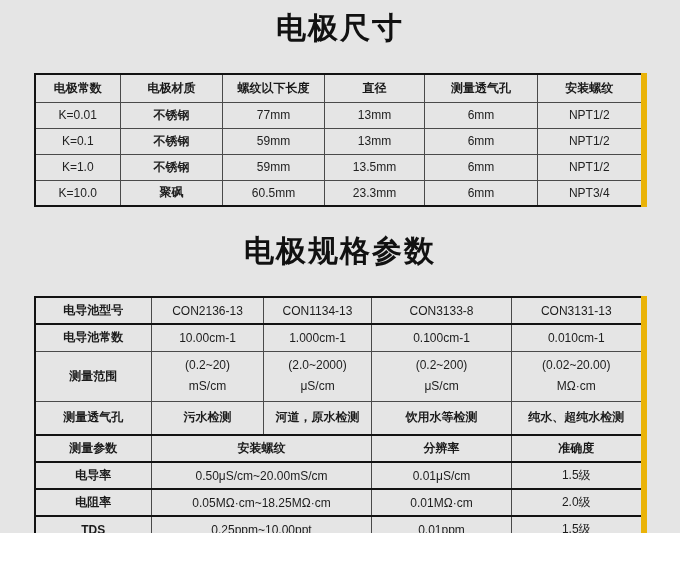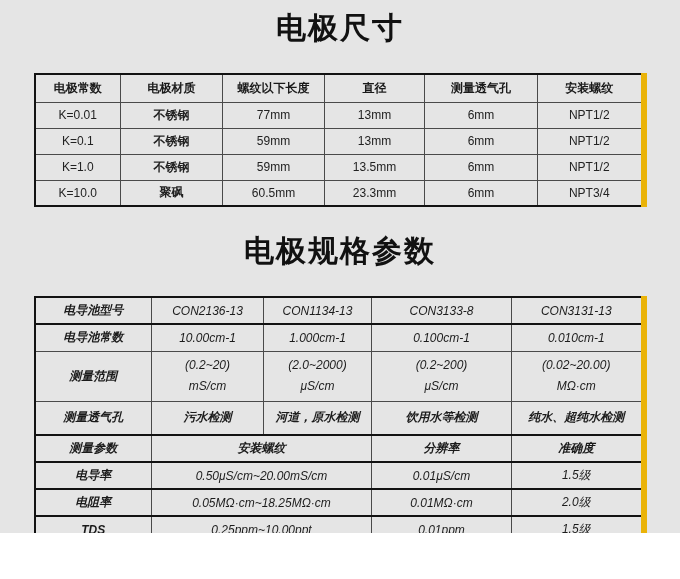--- a/index.html
+++ b/index.html
@@ -53,21 +53,21 @@
   table.framed tr th:last-child,
   table.framed tr td:last-child { border-right: 6px solid #eab308; }
 
   
   .size-table th { height: 28px; font-weight: 700; color: #1a1a1a; }
   .size-table td { height: 26px; text-align: center; }
 
   
   .spec-table th { font-weight: 700; color: #1a1a1a; }
   .spec-table td { color: #1c1c1c; }
-  .spec-table tr { height: 27px; font-style: italic; }
+  .spec-table tr { height: 27px; }
   .row-thick-top th, .row-thick-top td { border-top: 2px solid #121212; }
   .row-range { height: 50px !important; }
   .row-app { height: 34px !important; }
   .row-temp { height: 32px !important; }
   .cjk-strong { font-weight: 700; }
   .two-line span { display: block; line-height: 21px; }
 </style>
 </head>
 <body>
 

